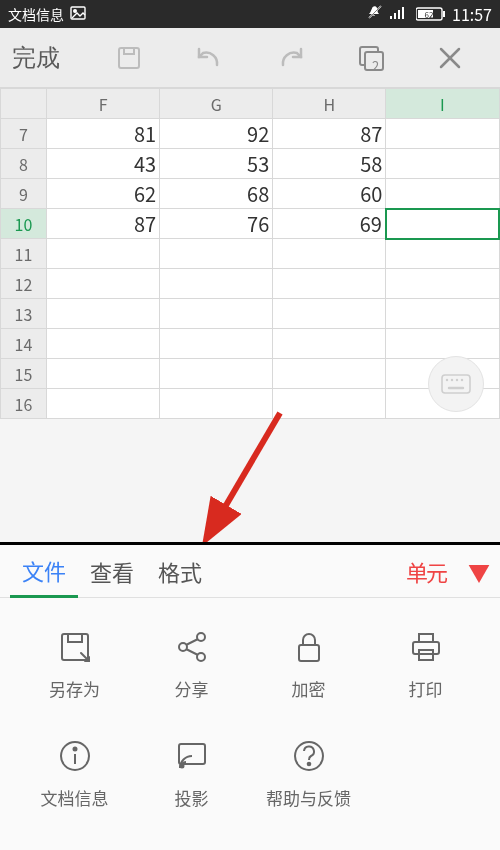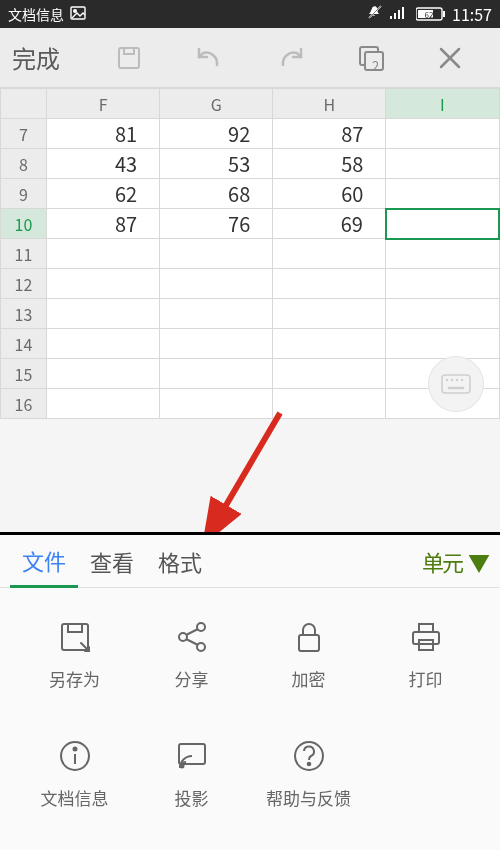--- a/index.html
+++ b/index.html
@@ -1,39 +1,39 @@
 <!DOCTYPE html>
 <html><head>
 <meta charset="utf-8">
 <style>
   * { box-sizing: border-box; margin: 0; padding: 0; }
   html, body { width: 500px; height: 850px; font-family: -apple-system, "Noto Sans CJK SC", sans-serif; background: #f5f5f5; overflow: hidden; }
   .status-bar { height: 28px; background: #2a2a2a; color: #fff; display: flex; align-items: center; padding: 0 8px; font-size: 14px; }
   .status-left { display: flex; align-items: center; gap: 6px; flex: 1; }
   .status-right { display: flex; align-items: center; gap: 6px; }
   .top-toolbar { height: 60px; background: #ececec; display: flex; align-items: center; padding: 0 12px; border-bottom: 1px solid #d8d8d8; }
-  .done-btn { font-size: 24px; color: #5a5a5a; margin-right: 30px; }
+  .done-btn { font-size: 24px; color: #5a5a5a; margin-right: 30px; font-family: Liberation Serif, serif; }
   .tool-group { flex: 1; display: flex; justify-content: space-around; align-items: center; }
   .tool-icon { color: #bcbcbc; display: flex; align-items: center; justify-content: center; }
   .sheet-area { background: #fff; position: relative; }
   .sheet-table { border-collapse: collapse; width: 100%; table-layout: fixed; }
   .sheet-table th, .sheet-table td { border: 1px solid #d8d8d8; height: 30px; font-weight: normal; }
   .col-header { background: #ececec; color: #6b6b6b; font-size: 16px; text-align: center; }
   .row-header { background: #ececec; color: #6b6b6b; font-size: 16px; text-align: center; width: 46px; }
   .col-header.selected { background: #d4e9dc; color: #1a9850; }
   .row-header.selected { background: #d4e9dc; color: #1a9850; }
-  .cell { text-align: right; padding-right: 22px; font-size: 20px; color: #333; }
+  .cell { text-align: right; padding-right: 3px; font-size: 20px; color: #333; }
   .cell.selected { border: 2px solid #1a9850 !important; padding-right: 9px; position: relative; }
   .keyboard-fab { position: absolute; right: 16px; top: 268px; width: 56px; height: 56px; border-radius: 28px; background: #f3f3f3; border: 1px solid #e3e3e3; display: flex; align-items: center; justify-content: center; }
   .arrow-overlay { position: absolute; pointer-events: none; left: 160px; top: 320px; }
   .bottom-panel { position: absolute; bottom: 0; left: 0; right: 0; background: #fafafa; }
   .tab-bar { display: flex; align-items: center; padding: 0 10px; height: 56px; border-bottom: 1px solid #e0e0e0; border-top: 3px solid #000; }
   .tab { font-size: 22px; color: #555; padding: 0 12px; height: 100%; display: flex; align-items: center; }
   .tab.active { color: #3b82f6; border-bottom: 3px solid #1a9850; margin-bottom: -1px; }
-  .tab-more { margin-left: auto; color: #4d7c0f; display: flex; align-items: center; gap: 2px; font-size: 22px; }
+  .tab-more { margin-left: auto; color: #ef4444; display: flex; align-items: center; gap: 18px; font-size: 22px; }
   .file-actions { padding: 30px 16px 40px 16px; background: #fafafa; }
   .action-row { display: flex; }
   .action-item { flex: 1; display: flex; flex-direction: column; align-items: center; gap: 10px; color: #666; }
   .action-label { font-size: 17px; }
   .action-icon { width: 38px; height: 38px; color: #666; display: flex; align-items: center; justify-content: center; }
 </style>
 </head>
 <body>
 
 <div class="status-bar">
@@ -229,21 +229,21 @@
     <div class="tab active">文件</div>
     <div class="tab">查看</div>
     <div class="tab">格式</div>
     <div class="tab-more">
       <span style="letter-spacing:-2px;overflow:hidden;white-space:nowrap;width:44px;">单元</span>
       <span>▼</span>
     </div>
   </div>
 
   <div class="file-actions">
-    <div class="action-row" style="margin-bottom:46px;">
+    <div class="action-row" style="margin-bottom:36px;">
       <div class="action-item">
         <span class="action-icon">
           <svg width="36" height="36" viewBox="0 0 36 36" fill="none" stroke="#666" stroke-width="2">
               <rect x="5" y="5" width="26" height="26" rx="2"></rect>
               <rect x="11" y="5" width="14" height="8"></rect>
               <path d="M24 24 L32 32 M28 32 L32 32 L32 28" stroke-linecap="round"></path>
             </svg>
         </span>
         <span class="action-label">另存为</span>
       </div>

